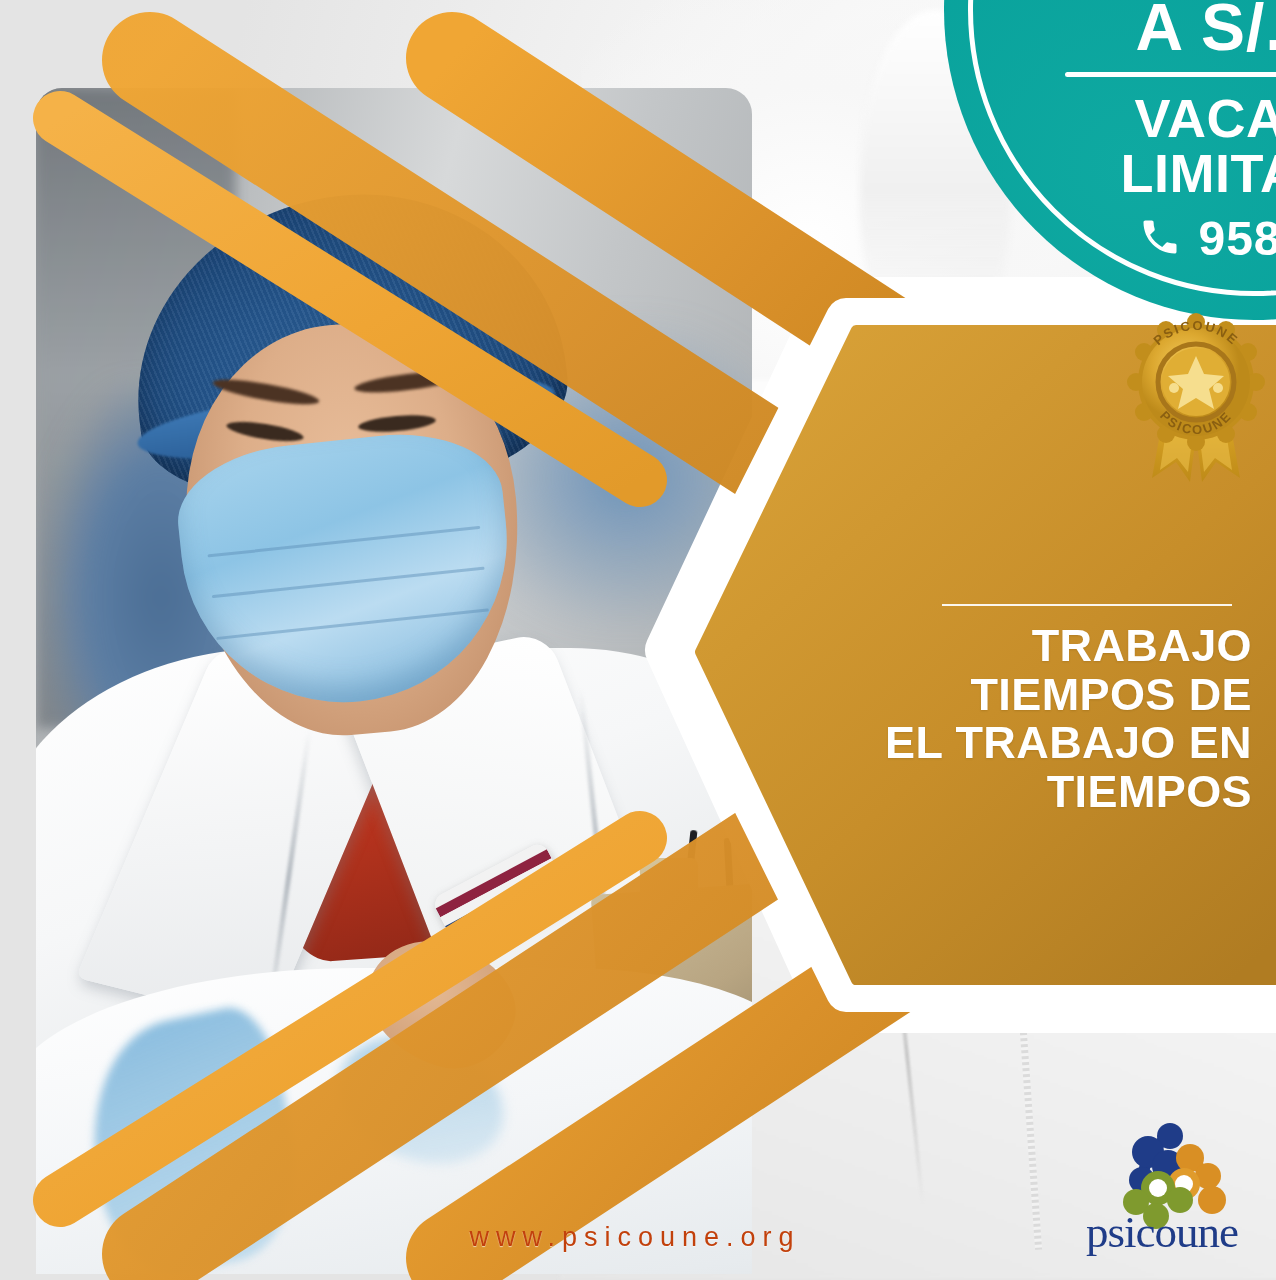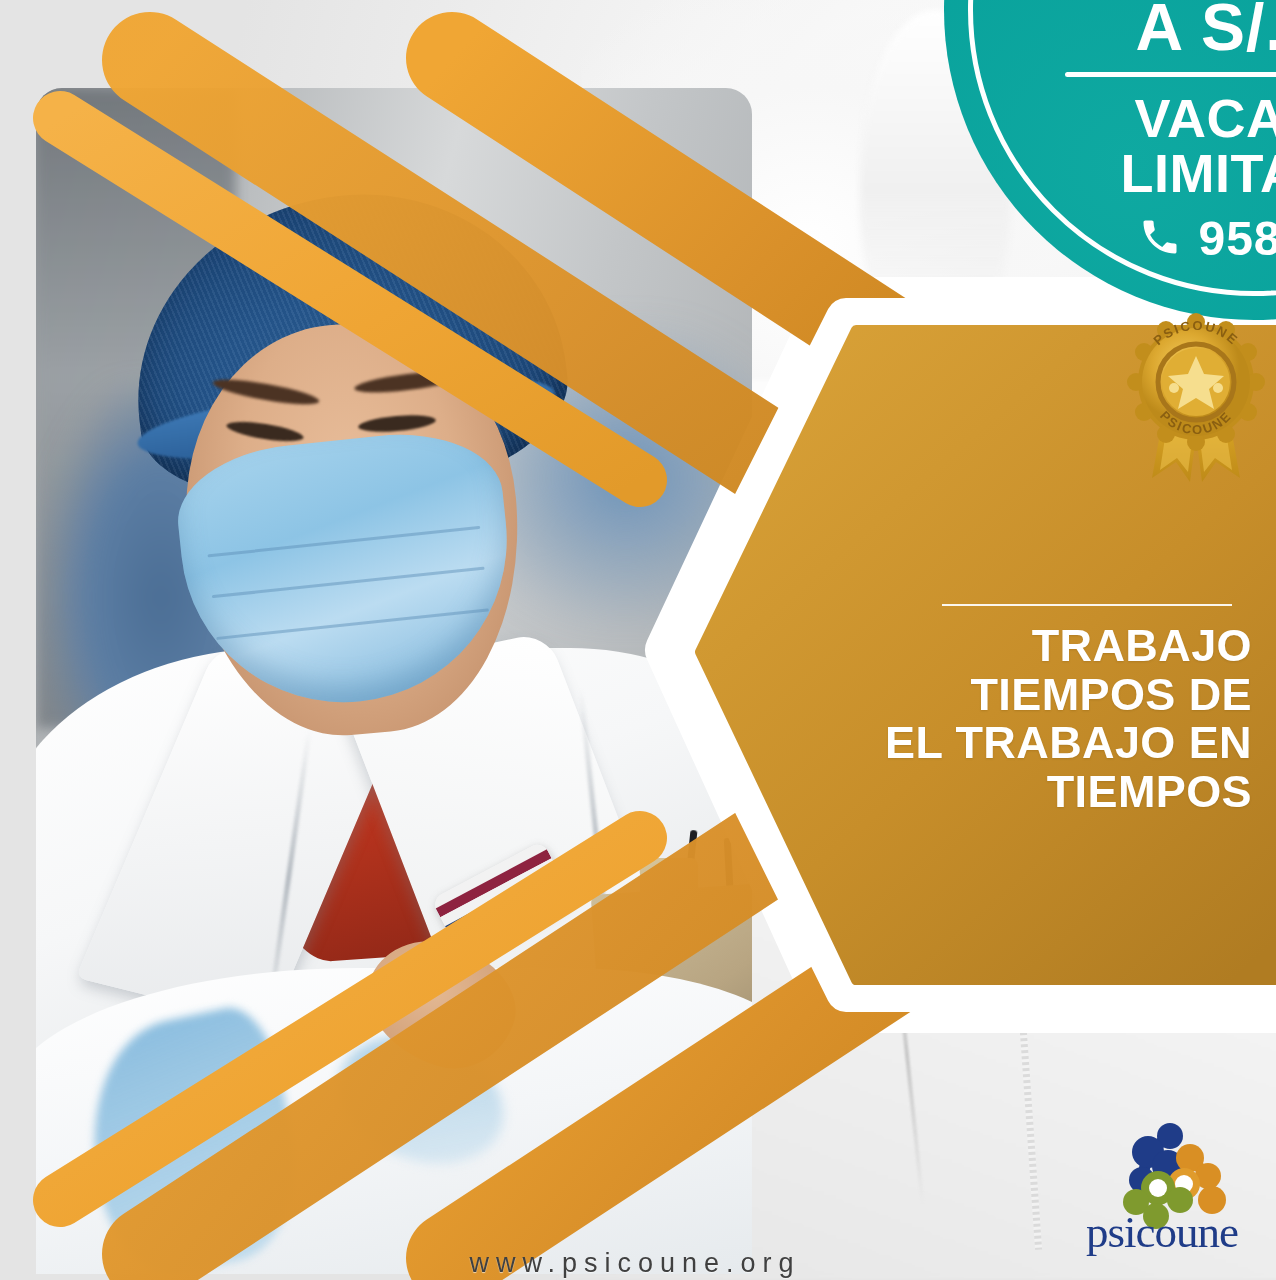--- a/index.html
+++ b/index.html
@@ -234,22 +234,22 @@
   }
 
   
   .logo{position:absolute;left:1086px;top:1122px;width:178px;height:130px;}
   .logo-word{
     position:absolute;left:1086px;top:1206px;width:186px;height:52px;
     font-size:45px;font-weight:normal;color:#1F3C88;letter-spacing:-1px;
     font-family:"Liberation Serif", serif;
   }
   .url{
-    position:absolute;left:400px;top:1248px;width:470px;text-align:center;
-    color:#404040;font-size:27px;letter-spacing:7px;font-weight:normal;
+    position:absolute;left:400px;top:1222px;width:470px;text-align:center;
+    color:#c2410c;font-size:27px;letter-spacing:7px;font-weight:normal;
     text-shadow:0 1px 1px rgba(255,255,255,.6);
   }
 </style>
 </head>
 <body>
 
 <div id="flyer">
 
   <div class="bg-photo">
     <div class="bg-shade-a"></div>

